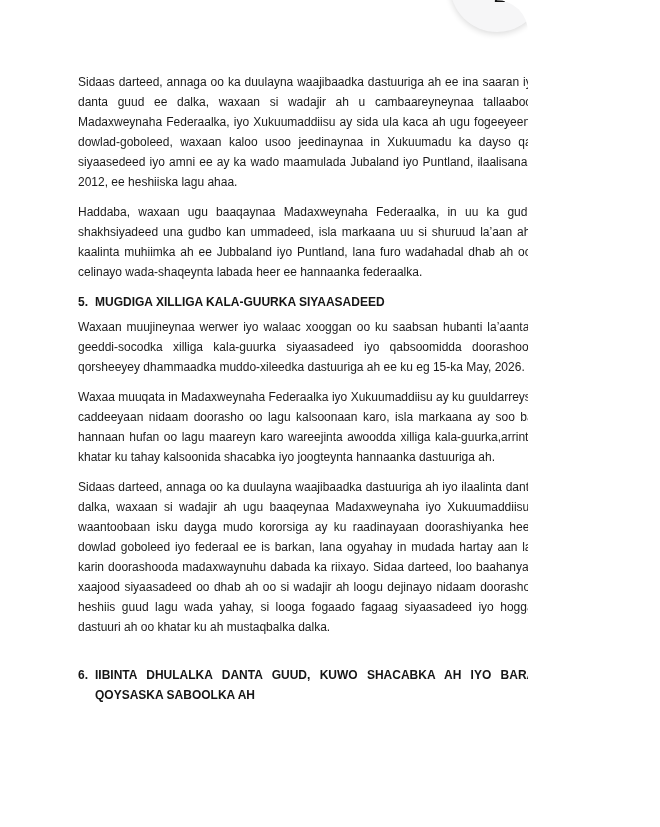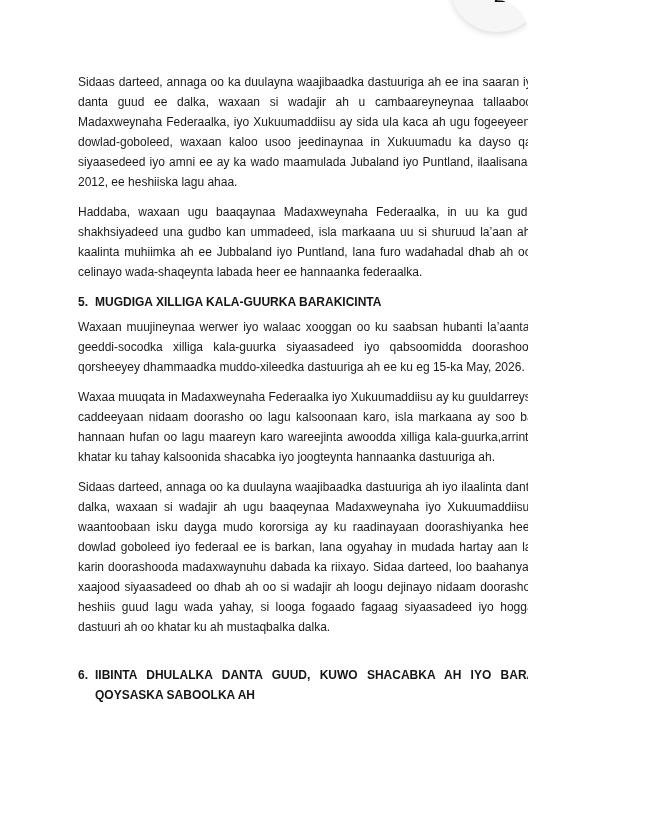--- a/index.html
+++ b/index.html
@@ -84,21 +84,21 @@
   <div class="page-badge-num">2</div>
 
   <main class="content">
 
     <p class="para">Sidaas darteed, annaga oo ka duulayna waajibaadka dastuuriga ah ee ina saaran iyo ilaalinta danta guud ee dalka, waxaan si wadajir ah u cambaareyneynaa tallaabooyinka uu Madaxweynaha Federaalka, iyo Xukuumaddiisu ay sida ula kaca ah ugu fogeeyeen labadaas dowlad-goboleed, waxaan kaloo usoo jeedinaynaa in Xukuumadu ka dayso qalalaasaha siyaasedeed iyo amni ee ay ka wado maamulada Jubaland iyo Puntland, ilaalisana dastuurkii 2012, ee heshiiska lagu ahaa.</p>
 
     <p class="para">Haddaba, waxaan ugu baaqaynaa Madaxweynaha Federaalka, in uu ka gudbo arrimo shakhsiyadeed una gudbo kan ummadeed, isla markaana uu si shuruud la’aan ah u aqbalo kaalinta muhiimka ah ee Jubbaland iyo Puntland, lana furo wadahadal dhab ah oo lagu soo celinayo wada-shaqeynta labada heer ee hannaanka federaalka.</p>
 
     <h2 class="heading heading-5">
       <span class="h-num">5.</span>
-      <span class="h-text">MUGDIGA XILLIGA KALA-GUURKA BARAKICINTA</span>
+      <span class="h-text">MUGDIGA XILLIGA KALA-GUURKA SIYAASADEED</span>
     </h2>
 
     <p class="para">Waxaan muujineynaa werwer iyo walaac xooggan oo ku saabsan hubanti la’aanta hareysay geeddi-socodka xilliga kala-guurka siyaasadeed iyo qabsoomidda doorashooyinka loo qorsheeyey dhammaadka muddo-xileedka dastuuriga ah ee ku eg 15-ka May, 2026.</p>
 
     <p class="para">Waxaa muuqata in Madaxweynaha Federaalka iyo Xukuumaddiisu ay ku guuldarreysteen in ay caddeeyaan nidaam doorasho oo lagu kalsoonaan karo, isla markaana ay soo bandhigaan hannaan hufan oo lagu maareyn karo wareejinta awoodda xilliga kala-guurka,arrintani waxay khatar ku tahay kalsoonida shacabka iyo joogteynta hannaanka dastuuriga ah.</p>
 
     <p class="para">Sidaas darteed, annaga oo ka duulayna waajibaadka dastuuriga ah iyo ilaalinta danta guud ee dalka, waxaan si wadajir ah ugu baaqeynaa Madaxweynaha iyo Xukuumaddiisu in ay ka waantoobaan isku dayga mudo kororsiga ay ku raadinayaan doorashiyanka heer degaan, dowlad goboleed iyo federaal ee is barkan, lana ogyahay in mudada hartay aan lagu qaban karin doorashooda madaxwaynuhu dabada ka riixayo. Sidaa darteed, loo baahanyahay Wada xaajood siyaasadeed oo dhab ah oo si wadajir ah loogu dejinayo nidaam doorasho qaran oo heshiis guud lagu wada yahay, si looga fogaado fagaag siyaasadeed iyo hoggaan-la’aan dastuuri ah oo khatar ku ah mustaqbalka dalka.</p>
 
     <h2 class="heading heading-6">
       <span class="h-num">6.</span>

